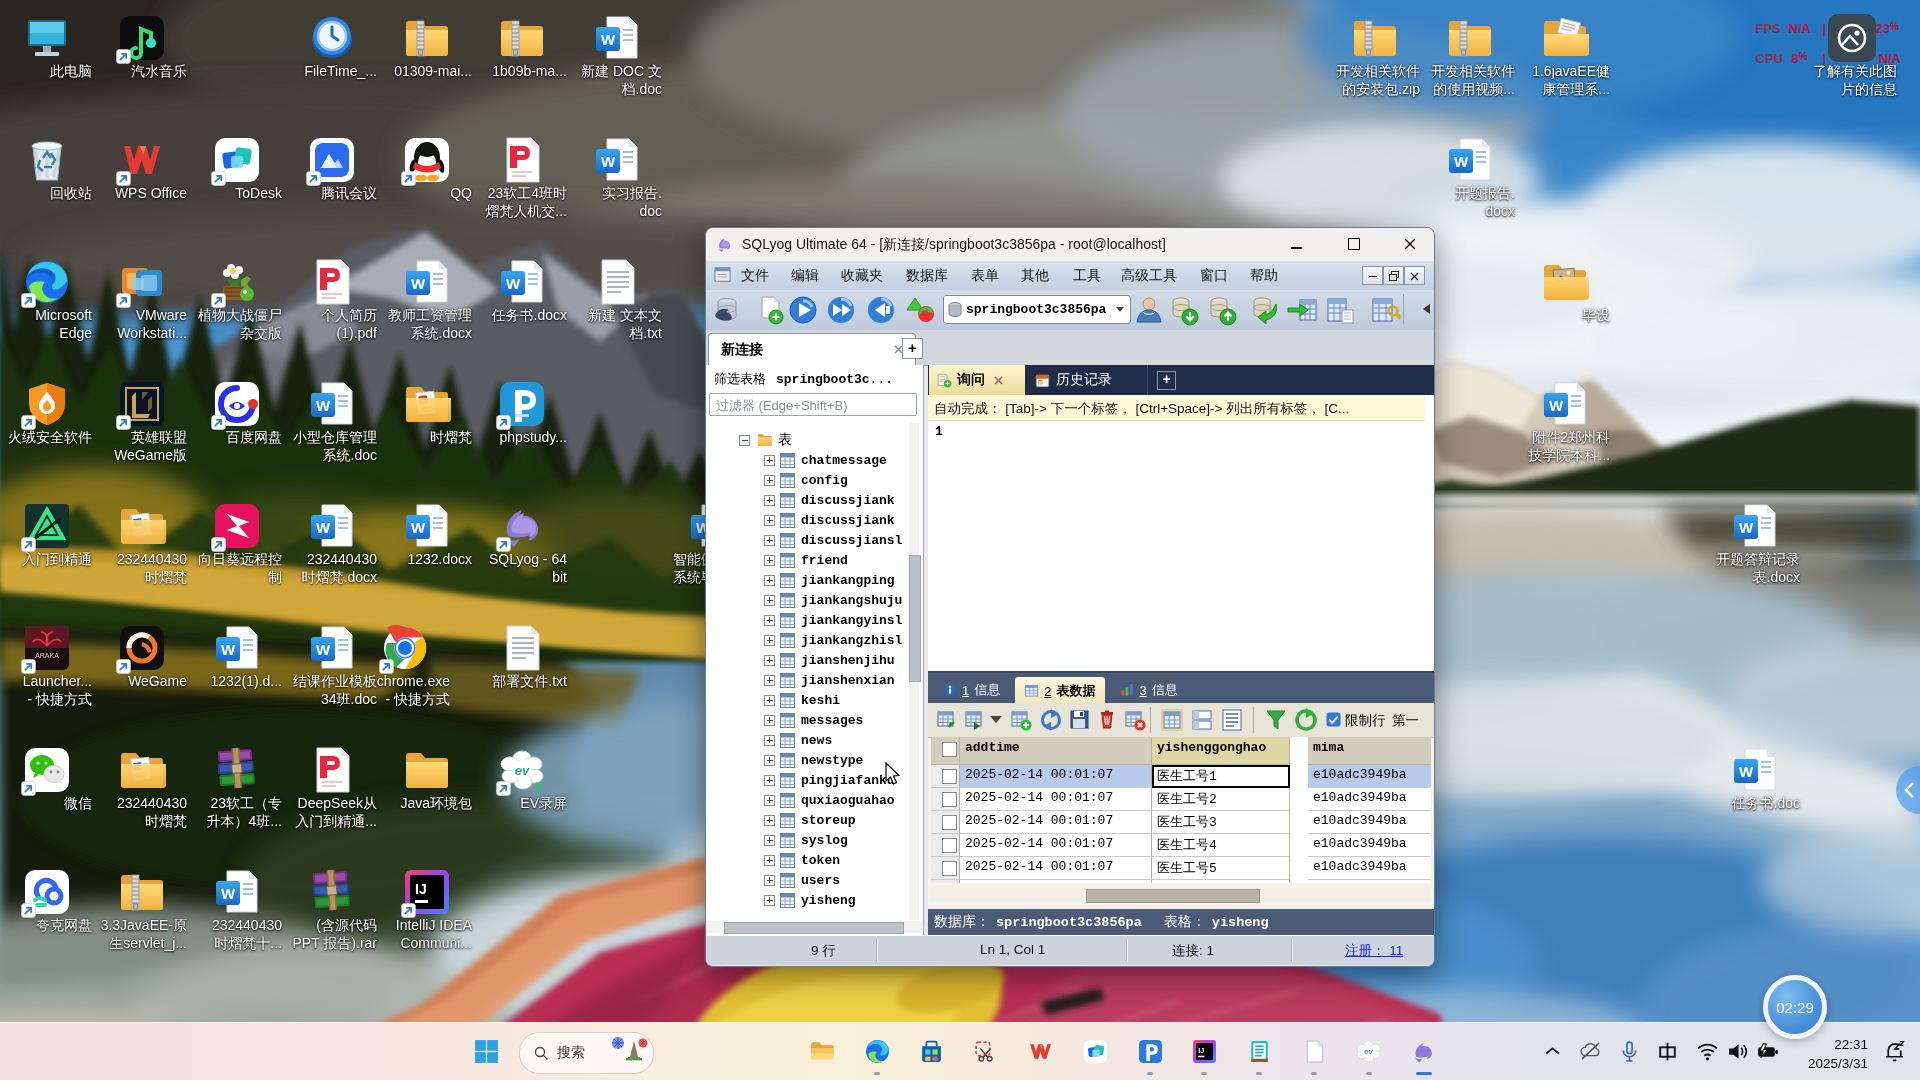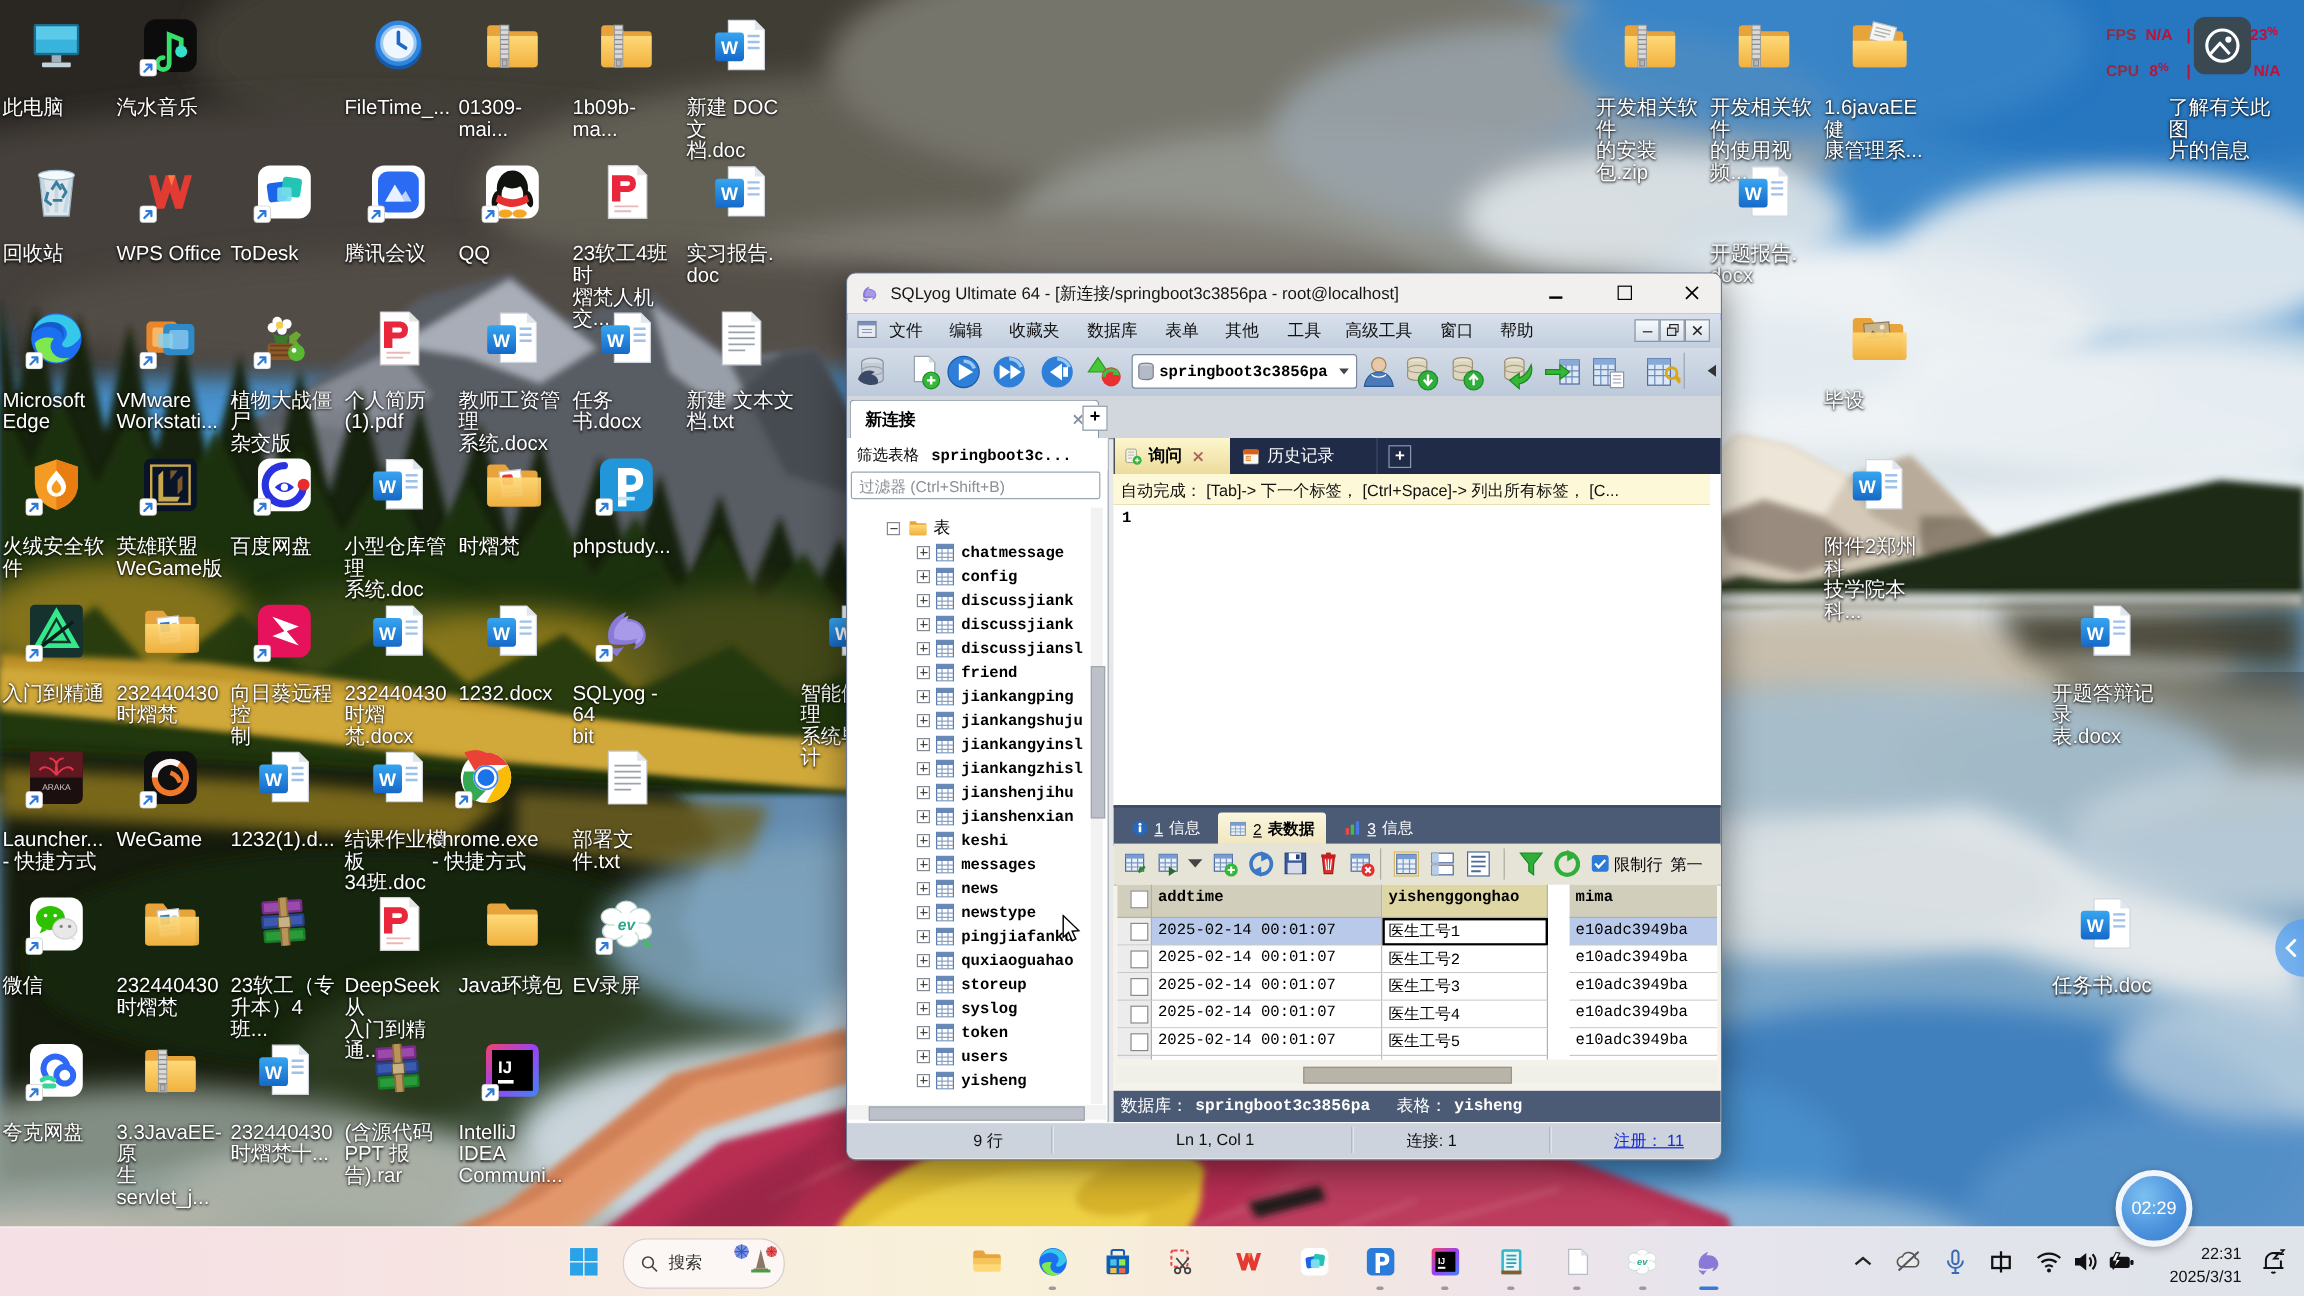--- a/index.html
+++ b/index.html
@@ -2,21 +2,21 @@
 <html lang="zh"><head><meta charset="utf-8">
 <title>desktop</title>
 <style>
 *{margin:0;padding:0}
 html,body{width:1920px;height:1080px;overflow:hidden;font-family:"Liberation Sans",sans-serif}
 #stage{position:relative;width:1920px;height:1080px;overflow:hidden;background:#4e97d2}
 #wall{position:absolute;left:0;top:0}
 .dicon{position:absolute;width:90px;z-index:10}
 .dicon .ig{position:relative;width:48px;height:48px;margin:0 auto}
 .dicon .sc{position:absolute;left:-2px;bottom:-2px}
-.dicon .lbl{margin-top:19px;text-align:left;font-size:17px;line-height:18px;color:#fff;
+.dicon .lbl{margin-top:0;text-align:right;font-size:14px;line-height:18px;color:#fff;
  text-shadow:0 1px 2px rgba(0,0,0,.85),0 0 3px rgba(0,0,0,.7)}
 #fpsov{position:absolute;left:0;top:0;z-index:20;font-size:13px;font-weight:700;white-space:nowrap}
 #fpsov span{position:absolute}
 #fpsov .lab{color:#8d2e44}
 #fpsov .val{color:#c01038}
 #clockw{position:absolute;left:1763px;top:975px;width:64px;height:64px;border-radius:50%;z-index:90;
  background:radial-gradient(circle at 35% 30%,#7cc0f0,#4a90dc 60%,#3a7ecc);border:5px solid #f2f6fa;box-sizing:border-box;
  box-shadow:0 2px 8px rgba(0,0,0,.3);display:flex;align-items:center;justify-content:center;color:#fff;font-size:15px}
 #edgearrow{position:absolute;left:1896px;top:766px;width:48px;height:48px;border-radius:50%;background:rgba(84,160,240,.75);z-index:30;text-align:left;padding-left:8px;box-sizing:border-box}
 
@@ -1165,21 +1165,21 @@
    <div style="position:absolute;left:717px;top:14px;width:0;height:0;border-top:5px solid transparent;border-bottom:5px solid transparent;border-right:7px solid #333"></div>
  </div>
  <div id="tabstrip">
    <div id="contab"><b>新连接</b><svg class="tx" width="9" height="9">
             <path d="M1 1 L8 8 M8 1 L1 8" stroke="#8890a0" stroke-width="1.6"></path>
           </svg></div>
    <div id="plustab">+</div>
  </div>
  <div id="lpanel">
    <div id="filthead"><span style="color:#000">筛选表格</span><span class="mono" style="margin-left:10px">springboot3c...</span></div>
-   <div id="filtbox">过滤器 (Ctrl+Shift+B)</div>
+   <div id="filtbox">过滤器 (Edge+Shift+B)</div>
    <div id="treewrap">
      <div class="trow root" style="top:65px">
         <span class="minus"></span>
         <svg width="18" height="16" viewBox="0 0 48 48" style="margin:0 4px 0 6px">
               <use href="#s-fold"></use>
             </svg>
         <span style="font-family:'Liberation Sans';font-size:14px">表</span>
      </div>
      <div class="trow" style="top:85px">
             <span class="plus"></span>

